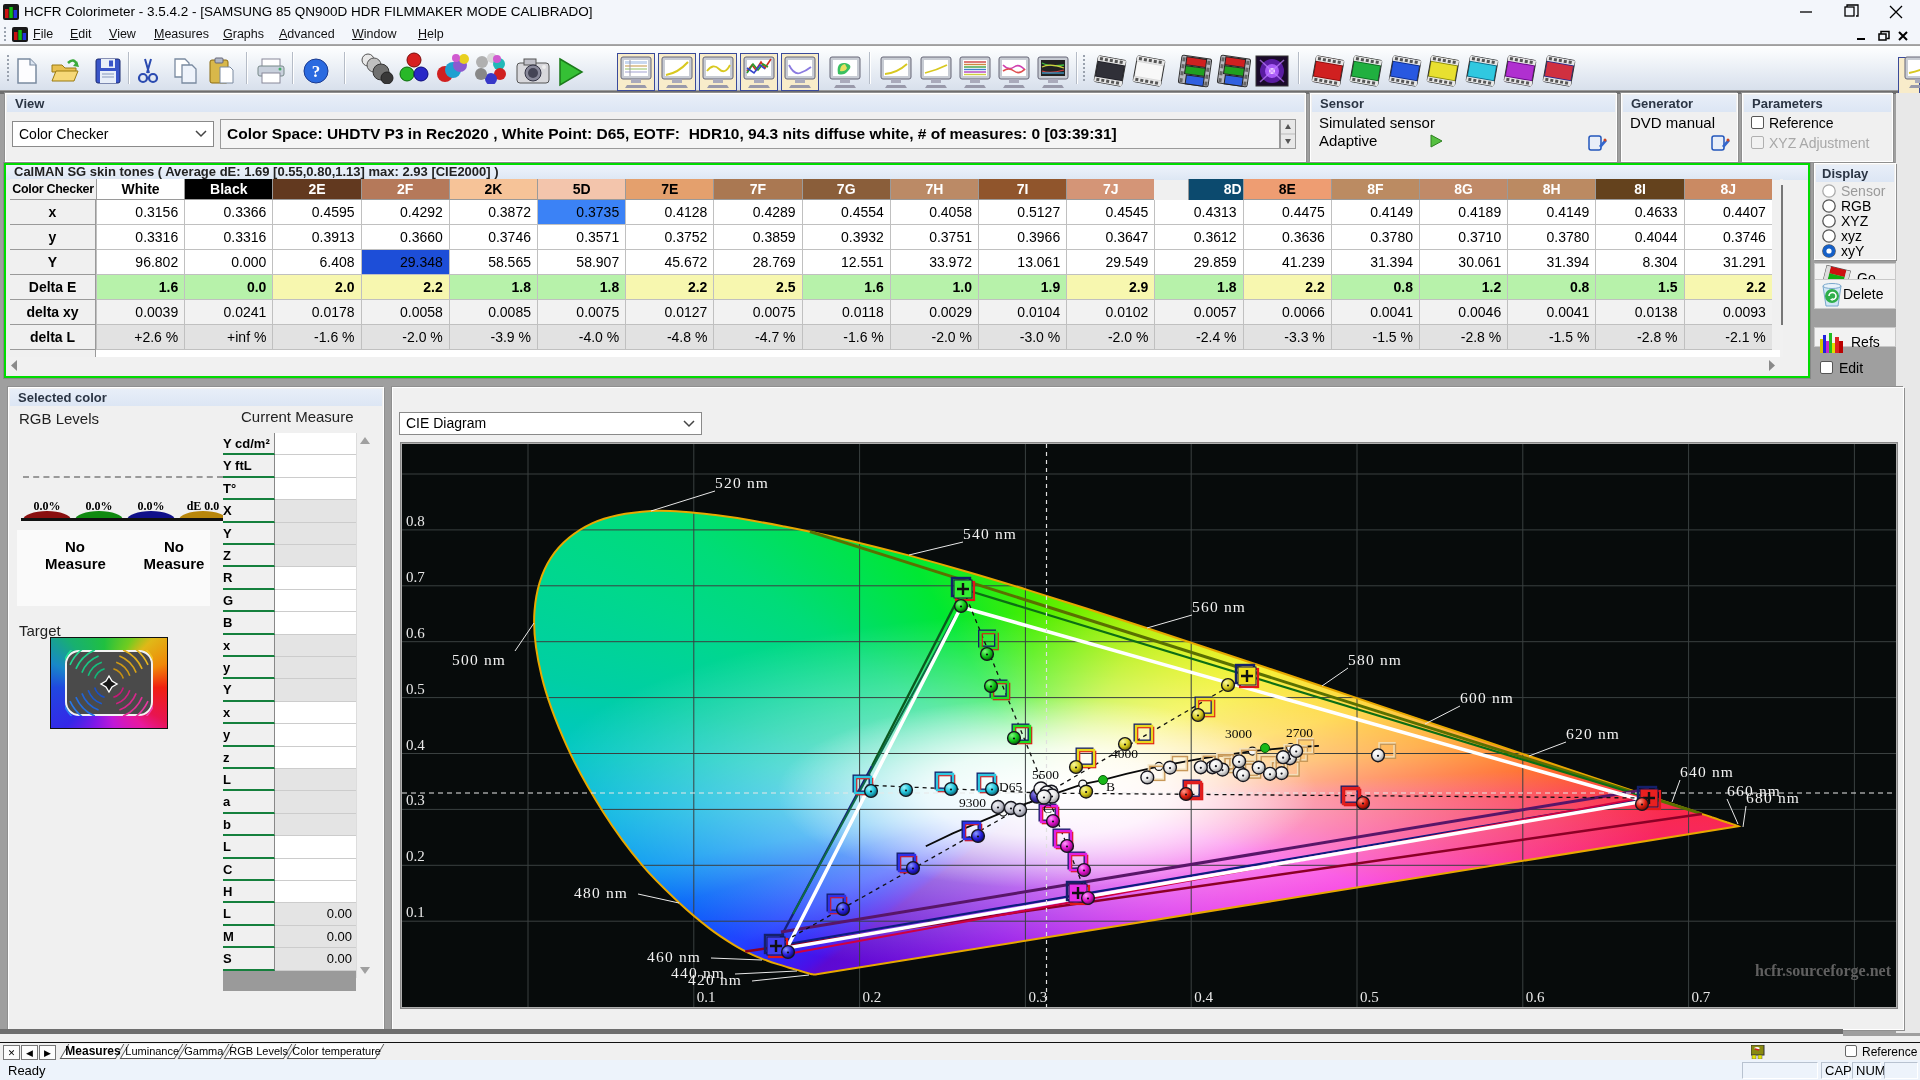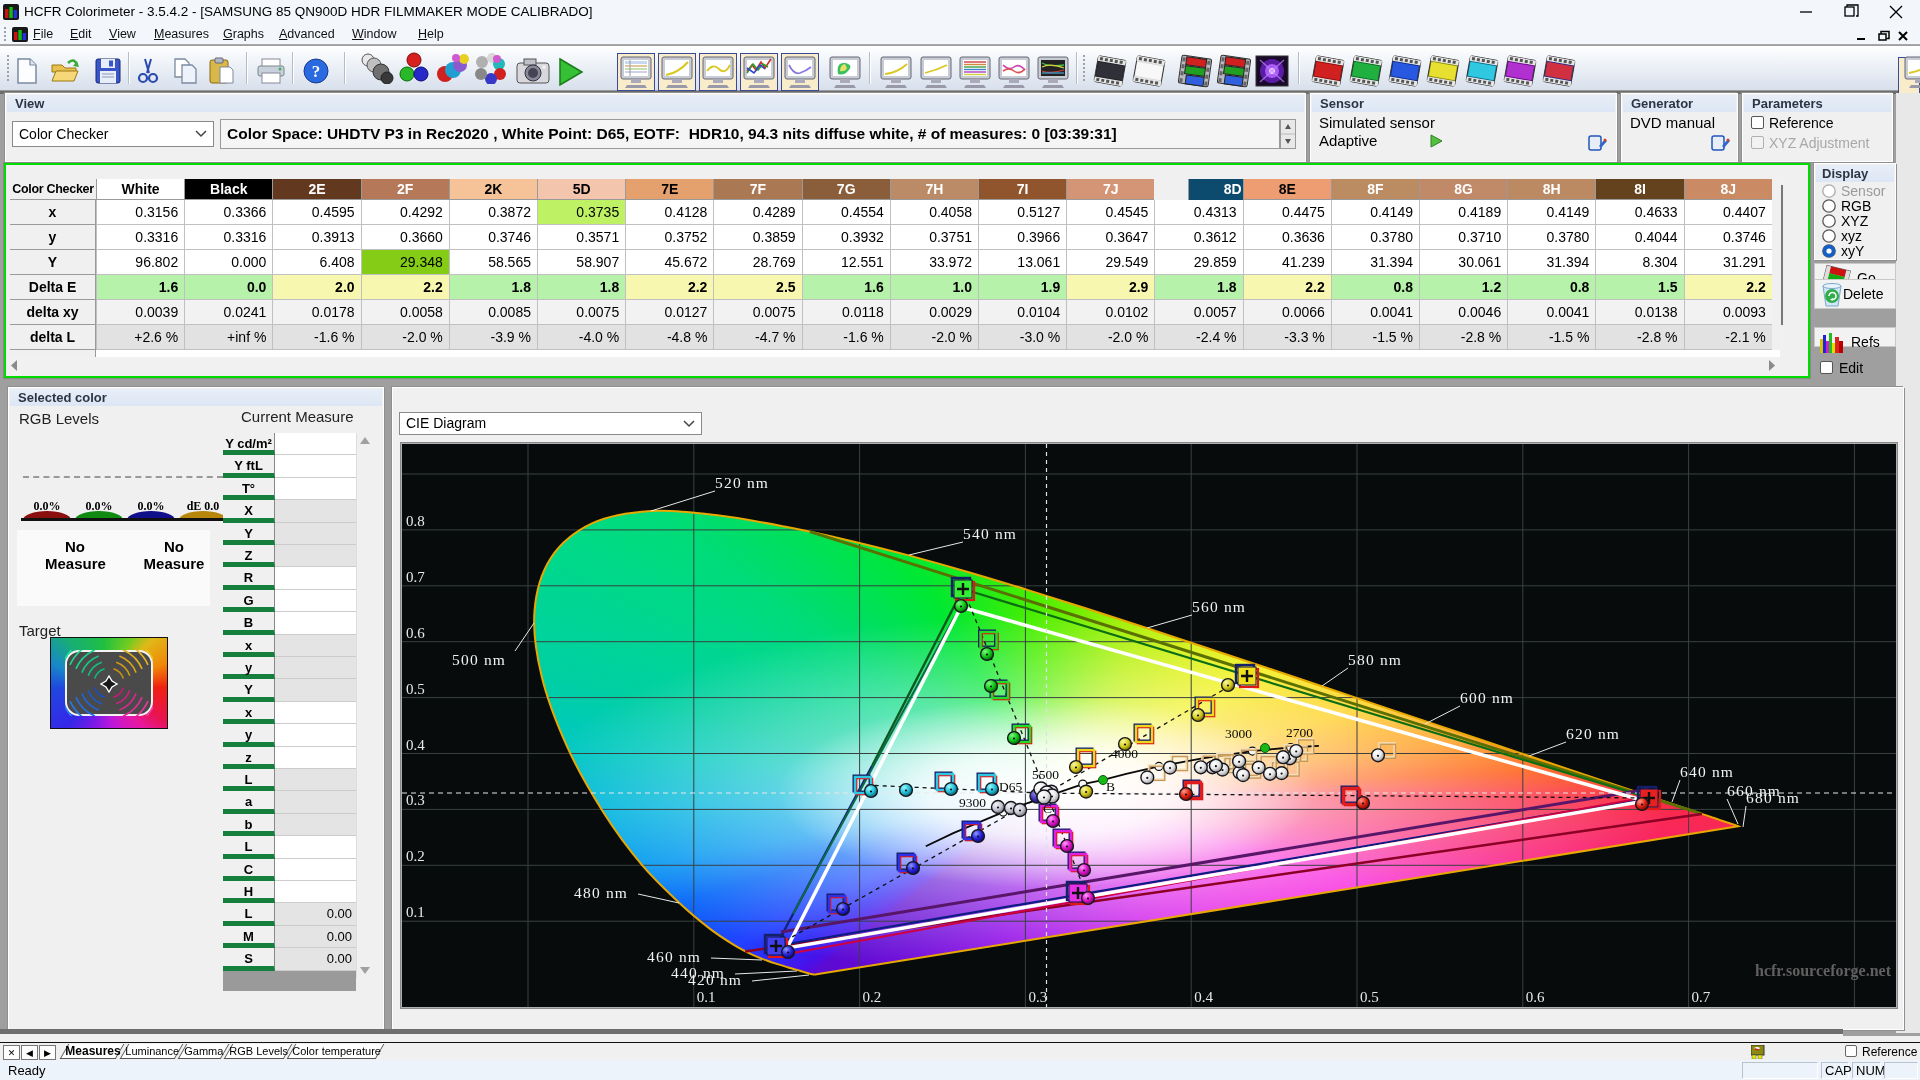--- a/index.html
+++ b/index.html
@@ -13,21 +13,21 @@
 .grip{position:absolute;top:8px;width:3px;height:28px;background-image:radial-gradient(circle at 1px 2px,#9aa2ae 1px,transparent 1.2px);background-size:3px 4px}
 .panel{position:absolute;background:#f0f0f0;border:1px solid #fff;box-shadow:-1px -1px 0 #8f8f8f,1px 1px 0 #8f8f8f}
 .phead{position:absolute;left:1px;top:1px;right:1px;height:17px;background:linear-gradient(#e8eef8,#dce6f4);font-weight:bold;font-size:13px;color:#2b3544;padding-left:8px;line-height:17px}
 .gbtn{position:absolute;background:#f2f2f2;border:1px solid #c8c8c8;font-size:14px}
 
 #caltbl{position:absolute;left:4px;top:163px;width:1806px;height:215px;background:#f0f0f0;border:2px solid #00dc00;outline:1px solid #888}
 .cth{position:absolute;font-weight:bold;font-size:14px;white-space:nowrap;text-align:center;border-left:1px solid #9a9a9a;border-bottom:1px solid #9a9a9a;line-height:21px;overflow:hidden}
 .ctc{position:absolute;font-size:14px;text-align:right;padding-right:6px;border-left:1px solid #c0c0c0;border-bottom:1px solid #c0c0c0;line-height:24px;white-space:nowrap}
 .rowlbl{position:absolute;font-weight:bold;font-size:14px;text-align:center;background:#f0f0f0;border-bottom:1px solid #9a9a9a;border-right:1px solid #9a9a9a}
 
-.cmlbl{position:absolute;left:214px;width:52px;background:#f0f0f0;border-bottom:5px solid #15803d;border-right:1px solid #888;font-weight:bold;font-size:13px;text-align:center}
+.cmlbl{position:absolute;left:214px;width:52px;background:#f0f0f0;border-bottom:2px solid #15803d;border-right:1px solid #888;font-weight:bold;font-size:13px;text-align:left}
 .cmval{position:absolute;left:266px;width:81px;border-bottom:1px solid #ccc;font-size:13px;text-align:right;padding-right:4px}
 
 .tab{position:absolute;top:1044px;height:15px;background:#fff;border:1px solid #555;border-top:none;transform:skewX(-30deg);white-space:nowrap;overflow:visible}
 .tabtxt2{transform:skewX(30deg);display:block;text-align:center;line-height:14px;white-space:nowrap}
 svg text{font-family:"Liberation Serif",serif}
 </style></head>
 <body>
 
 <div class="abs" id="titlebar">
  <svg class="abs" style="left:3px;top:4px" width="16" height="16">
@@ -535,20 +535,21 @@
 <div class="panel" style="left:1742px;top:93px;width:151px;height:69px">
  <div class="phead">Parameters</div>
  <div class="abs" style="left:8px;top:22px;width:13px;height:13px;background:#fff;border:1px solid #555;border-radius:2px"></div>
  <div class="abs" style="left:26px;top:21px;font-size:14px">Reference</div>
  <div class="abs" style="left:8px;top:42px;width:13px;height:13px;background:#f2f2f2;border:1px solid #b0b0b0;border-radius:2px"></div>
  <div class="abs" style="left:26px;top:41px;font-size:14px;color:#a8a8a8">XYZ Adjustment</div>
 </div>
 <div class="abs" style="left:1896px;top:93px;width:24px;height:940px;background:#e8e8e8"></div>
 
 <div id="caltbl">
+ <div class="abs" style="left:0;top:0;width:1802px;height:15px;background:linear-gradient(#eef3fb,#dde7f4);font-weight:bold;font-size:13px;color:#222;padding-left:8px;line-height:14px">CalMAN SG skin tones ( Average dE: 1.69 [0.55,0.80,1.13] max: 2.93 [CIE2000] )</div>
  <div id="tblcells">
       <div class="cth" style="left:4px;top:14px;width:86px;height:21px;background:#f0f0f0;border-left:none;font-size:12.5px;letter-spacing:-0.3px">Color Checker</div>
 <div class="cth" style="left:90.0px;top:14px;width:88.2px;height:21px;background:#ffffff;color:#000">White</div>
 <div class="cth" style="left:178.2px;top:14px;width:88.2px;height:21px;background:#000000;color:#fff">Black</div>
 <div class="cth" style="left:266.4px;top:14px;width:88.2px;height:21px;background:#62391f;color:#fff">2E</div>
 <div class="cth" style="left:354.6px;top:14px;width:88.2px;height:21px;background:#b5795a;color:#fff">2F</div>
 <div class="cth" style="left:442.8px;top:14px;width:88.2px;height:21px;background:#f6c398;color:#000">2K</div>
 <div class="cth" style="left:531.0px;top:14px;width:88.2px;height:21px;background:#f3c5ac;color:#000">5D</div>
 <div class="cth" style="left:619.2px;top:14px;width:88.2px;height:21px;background:#e4a06d;color:#000">7E</div>
 <div class="cth" style="left:707.4px;top:14px;width:88.2px;height:21px;background:#aa7852;color:#fff">7F</div>
@@ -562,21 +563,21 @@
 <div class="cth" style="left:1413.0px;top:14px;width:88.2px;height:21px;background:#c08a68;color:#fff">8G</div>
 <div class="cth" style="left:1501.2px;top:14px;width:88.2px;height:21px;background:#bb8a62;color:#fff">8H</div>
 <div class="cth" style="left:1589.4px;top:14px;width:88.2px;height:21px;background:#64421d;color:#fff">8I</div>
 <div class="cth" style="left:1677.6px;top:14px;width:88.2px;height:21px;background:#ca8a63;color:#fff">8J</div>
 <div class="rowlbl" style="left:4px;top:35px;width:86px;height:25px;line-height:24px">x</div>
 <div class="ctc" style="left:90.0px;top:35px;width:88.2px;height:25px;background:#fff">0.3156</div>
 <div class="ctc" style="left:178.2px;top:35px;width:88.2px;height:25px;background:#fff">0.3366</div>
 <div class="ctc" style="left:266.4px;top:35px;width:88.2px;height:25px;background:#fff">0.4595</div>
 <div class="ctc" style="left:354.6px;top:35px;width:88.2px;height:25px;background:#fff">0.4292</div>
 <div class="ctc" style="left:442.8px;top:35px;width:88.2px;height:25px;background:#fff">0.3872</div>
-<div class="ctc" style="left:531.0px;top:35px;width:88.2px;height:25px;background:#bef264">0.3735</div>
+<div class="ctc" style="left:531.0px;top:35px;width:88.2px;height:25px;background:#3b82f6">0.3735</div>
 <div class="ctc" style="left:619.2px;top:35px;width:88.2px;height:25px;background:#fff">0.4128</div>
 <div class="ctc" style="left:707.4px;top:35px;width:88.2px;height:25px;background:#fff">0.4289</div>
 <div class="ctc" style="left:795.6px;top:35px;width:88.2px;height:25px;background:#fff">0.4554</div>
 <div class="ctc" style="left:883.8px;top:35px;width:88.2px;height:25px;background:#fff">0.4058</div>
 <div class="ctc" style="left:972.0px;top:35px;width:88.2px;height:25px;background:#fff">0.5127</div>
 <div class="ctc" style="left:1060.2px;top:35px;width:88.2px;height:25px;background:#fff">0.4545</div>
 <div class="ctc" style="left:1148.4px;top:35px;width:88.2px;height:25px;background:#fff">0.4313</div>
 <div class="ctc" style="left:1236.6px;top:35px;width:88.2px;height:25px;background:#fff">0.4475</div>
 <div class="ctc" style="left:1324.8px;top:35px;width:88.2px;height:25px;background:#fff">0.4149</div>
 <div class="ctc" style="left:1413.0px;top:35px;width:88.2px;height:25px;background:#fff">0.4189</div>
@@ -600,21 +601,21 @@
 <div class="ctc" style="left:1236.6px;top:60px;width:88.2px;height:25px;background:#fff">0.3636</div>
 <div class="ctc" style="left:1324.8px;top:60px;width:88.2px;height:25px;background:#fff">0.3780</div>
 <div class="ctc" style="left:1413.0px;top:60px;width:88.2px;height:25px;background:#fff">0.3710</div>
 <div class="ctc" style="left:1501.2px;top:60px;width:88.2px;height:25px;background:#fff">0.3780</div>
 <div class="ctc" style="left:1589.4px;top:60px;width:88.2px;height:25px;background:#fff">0.4044</div>
 <div class="ctc" style="left:1677.6px;top:60px;width:88.2px;height:25px;background:#fff">0.3746</div>
 <div class="rowlbl" style="left:4px;top:85px;width:86px;height:25px;line-height:24px">Y</div>
 <div class="ctc" style="left:90.0px;top:85px;width:88.2px;height:25px;background:#fff">96.802</div>
 <div class="ctc" style="left:178.2px;top:85px;width:88.2px;height:25px;background:#fff">0.000</div>
 <div class="ctc" style="left:266.4px;top:85px;width:88.2px;height:25px;background:#fff">6.408</div>
-<div class="ctc" style="left:354.6px;top:85px;width:88.2px;height:25px;background:#84cc16">29.348</div>
+<div class="ctc" style="left:354.6px;top:85px;width:88.2px;height:25px;background:#1d4ed8">29.348</div>
 <div class="ctc" style="left:442.8px;top:85px;width:88.2px;height:25px;background:#fff">58.565</div>
 <div class="ctc" style="left:531.0px;top:85px;width:88.2px;height:25px;background:#fff">58.907</div>
 <div class="ctc" style="left:619.2px;top:85px;width:88.2px;height:25px;background:#fff">45.672</div>
 <div class="ctc" style="left:707.4px;top:85px;width:88.2px;height:25px;background:#fff">28.769</div>
 <div class="ctc" style="left:795.6px;top:85px;width:88.2px;height:25px;background:#fff">12.551</div>
 <div class="ctc" style="left:883.8px;top:85px;width:88.2px;height:25px;background:#fff">33.972</div>
 <div class="ctc" style="left:972.0px;top:85px;width:88.2px;height:25px;background:#fff">13.061</div>
 <div class="ctc" style="left:1060.2px;top:85px;width:88.2px;height:25px;background:#fff">29.549</div>
 <div class="ctc" style="left:1148.4px;top:85px;width:88.2px;height:25px;background:#fff">29.859</div>
 <div class="ctc" style="left:1236.6px;top:85px;width:88.2px;height:25px;background:#fff">41.239</div>

